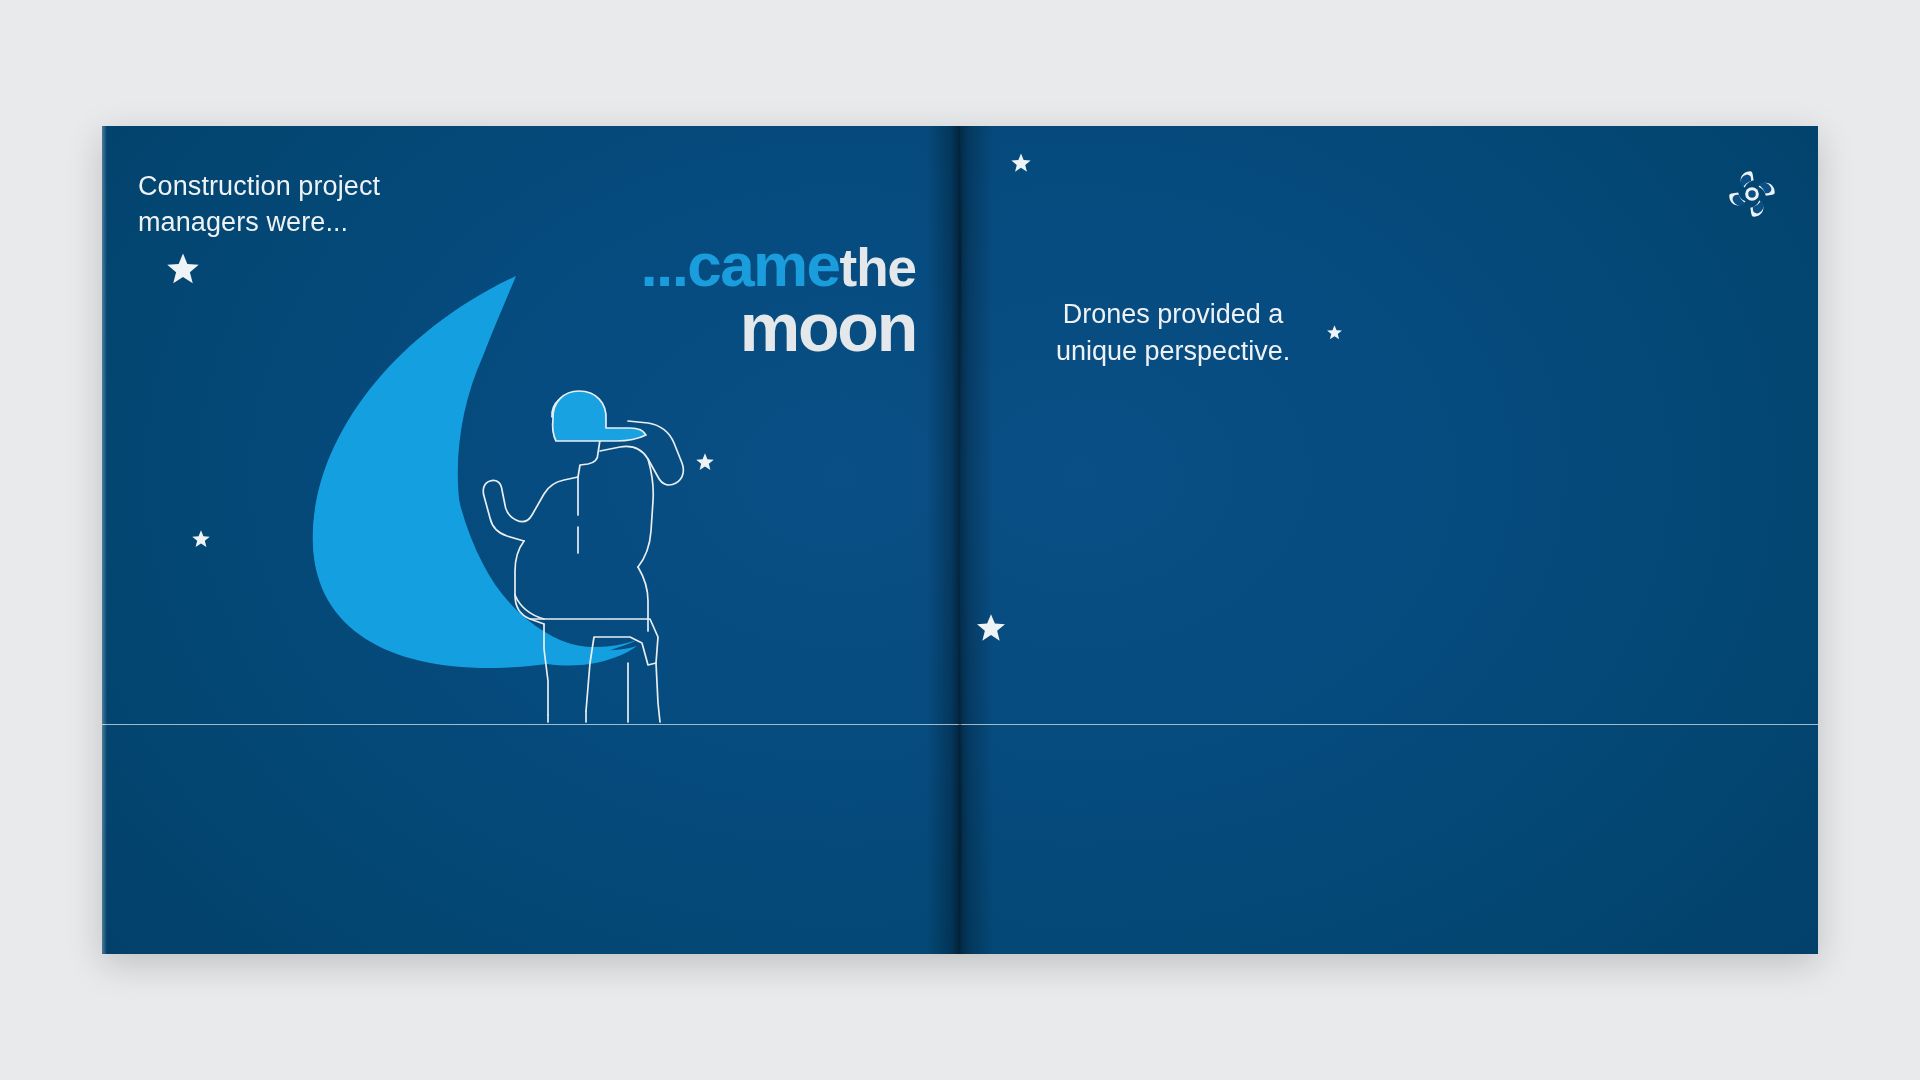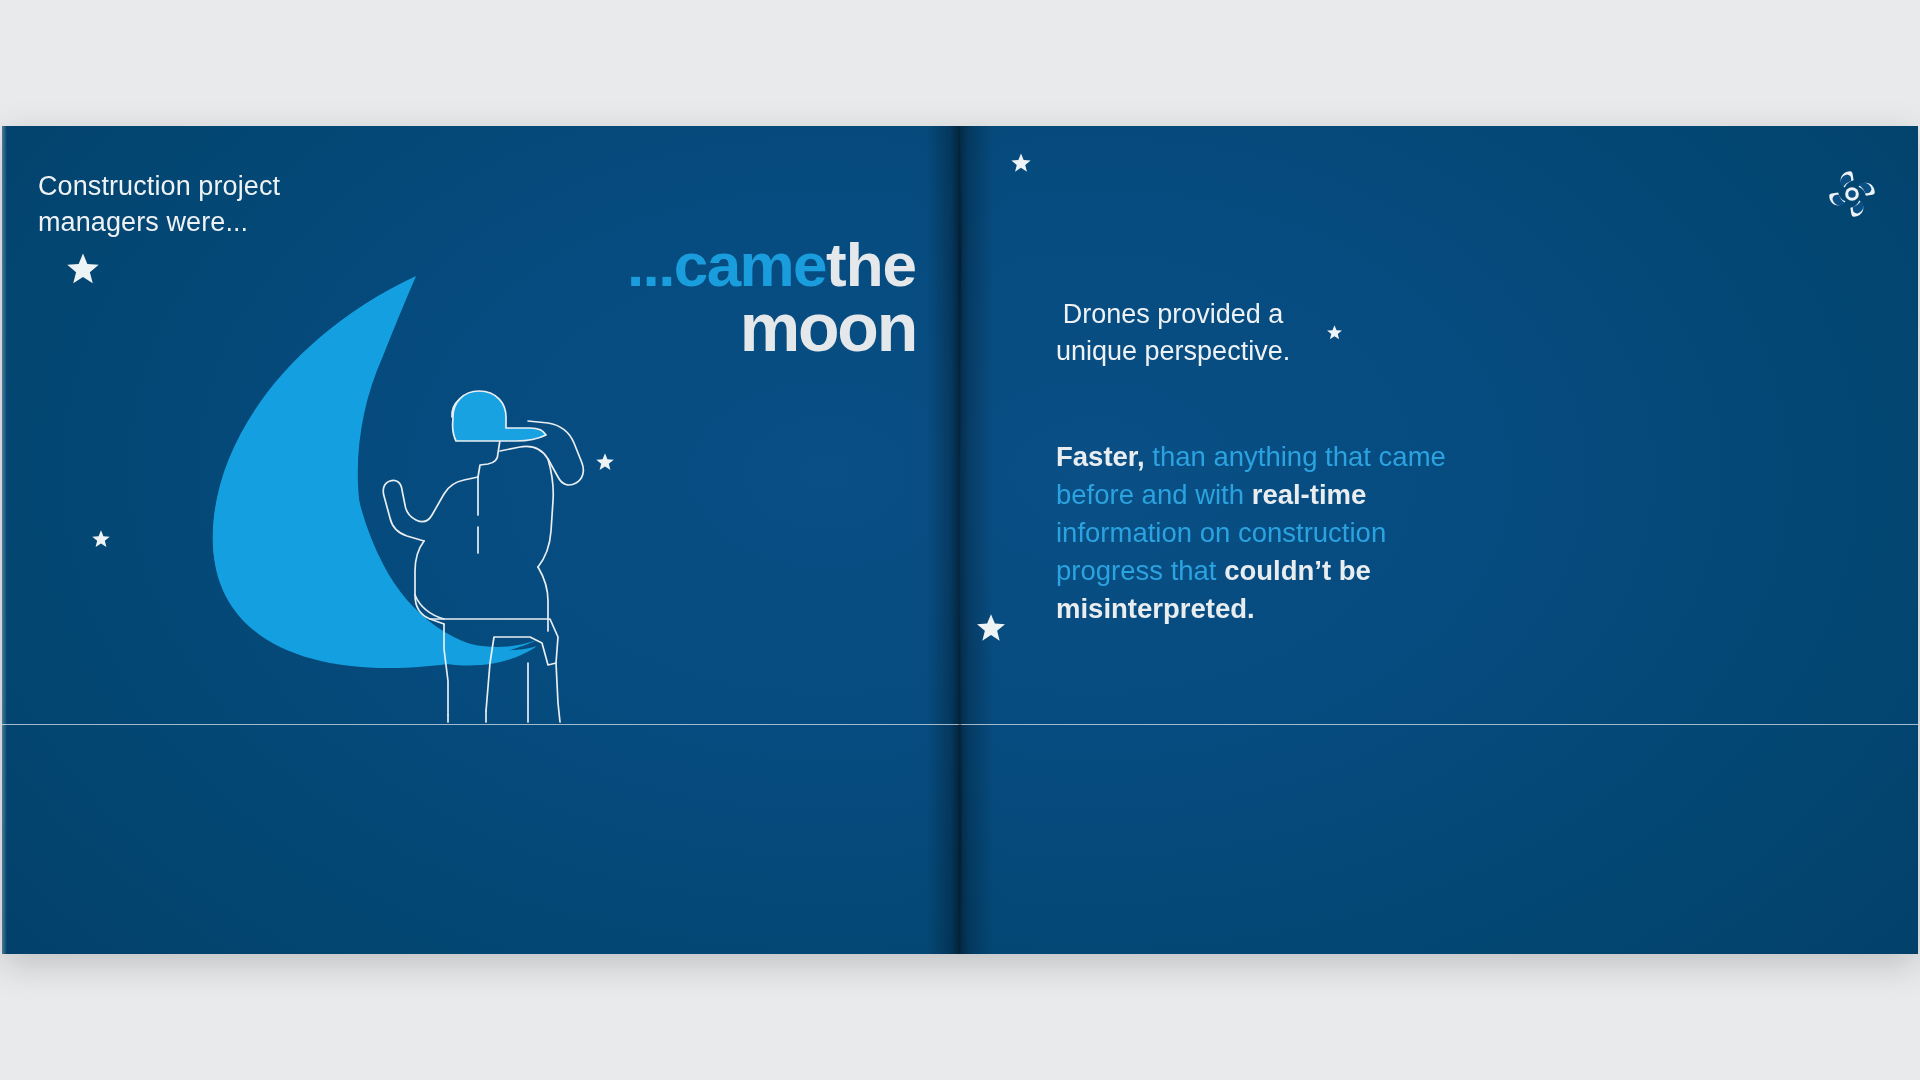--- a/index.html
+++ b/index.html
@@ -12,21 +12,21 @@
   }
   .stage{
     position:absolute;
     left:0;top:0;width:1920px;height:1080px;
     display:flex;align-items:center;justify-content:center;
   }
 
   
   .spread{
     position:relative;
-    width:1916px;height:828px;
+    width:1716px;height:828px;
     display:flex;
     box-shadow:0 10px 34px rgba(0,0,0,.18);
   }
   .page{
     position:relative;
     width:50%;height:100%;
     overflow:hidden;
   }
   .page-left{
     background:
@@ -99,21 +99,21 @@
     font-size:62px;font-weight:700;letter-spacing:-1.6px;
     white-space:nowrap;
   }
   .hl-2{
     font-size:68px;font-weight:700;letter-spacing:-2.2px;
     white-space:nowrap;
     display:block;margin-top:2px;
   }
   .c-cyan{color:#1a9ddd;}
   .c-white{color:#e4e8ea;}
-  .hl-the{font-size:62px;font-weight:700;letter-spacing:-1px;color:#e4e8ea;}
+  .hl-the{font-size:53px;font-weight:700;letter-spacing:-1px;color:#e4e8ea;}
 
   
   .ground{
     position:absolute;left:0;right:0;top:598px;height:1px;
     background:rgba(220,232,240,.72);
     z-index:5;
   }
   .ground-r{
     position:absolute;left:0;right:0;top:598px;height:1px;
     background:rgba(220,232,240,.72);
@@ -252,23 +252,20 @@
             <path d="M56 26c-1-5-5-8-9-8-3 0-5 1-7 3 4 2 7 6 8 10 4 0 7 0 8-5z"></path>
           </g>
           <circle cx="32" cy="32" r="8.4" fill="#eef3f7"></circle>
           <circle cx="32" cy="32" r="4.6" fill="#0a4f85"></circle>
         </svg>
       </div>
 
       <div class="intro">Drones provided a
 unique perspective.</div>
 
-      <div class="body-copy">
-        <b>Faster,</b><span> than anything that came before and with </span><b>real-time</b><span> information on construction progress that </span><b>couldn’t be misinterpreted.</b>
-      </div>
 
       <div class="star" style="left:50px;top:26px;">
         <svg width="22" height="22" viewBox="0 0 24 24">
             <path fill="#eef3f6" d="M12 1.6l2.9 7.1 7.6.5-5.9 4.9 1.9 7.4L12 17.3 5.5 21.5l1.9-7.4L1.5 9.2l7.6-.5z"></path>
           </svg>
       </div>
       <div class="star" style="left:366px;top:198px;">
         <svg width="17" height="17" viewBox="0 0 24 24">
             <path fill="#eef3f6" d="M12 1.6l2.9 7.1 7.6.5-5.9 4.9 1.9 7.4L12 17.3 5.5 21.5l1.9-7.4L1.5 9.2l7.6-.5z"></path>
           </svg>

